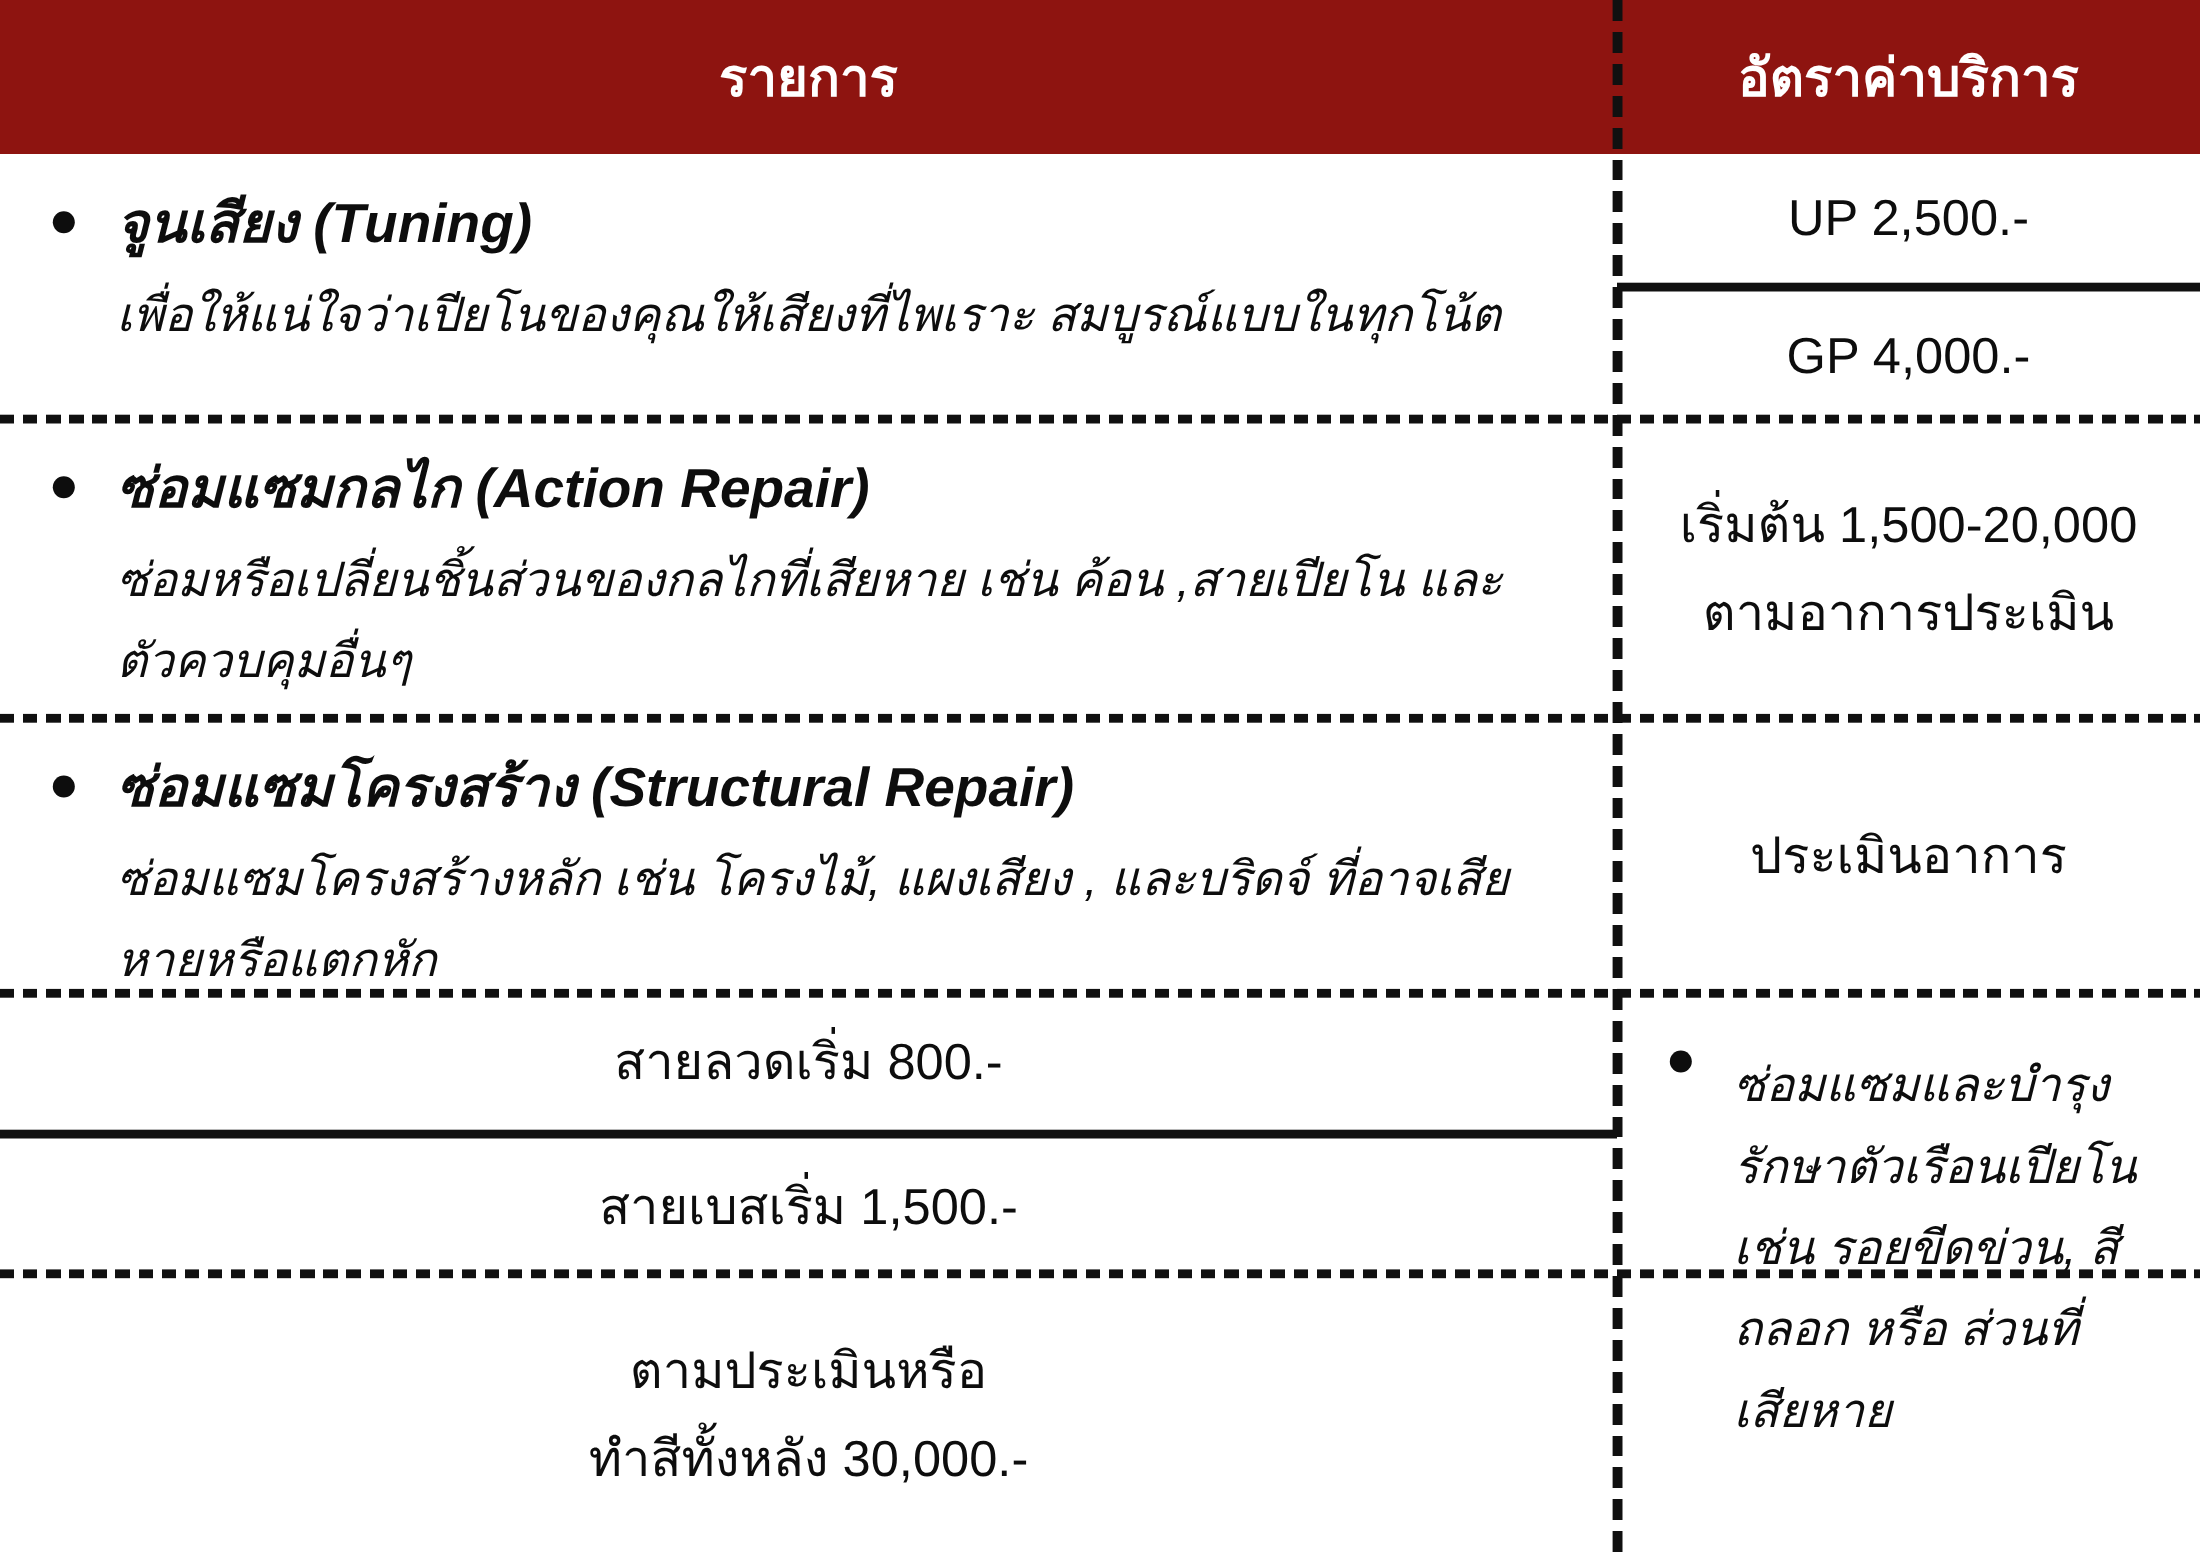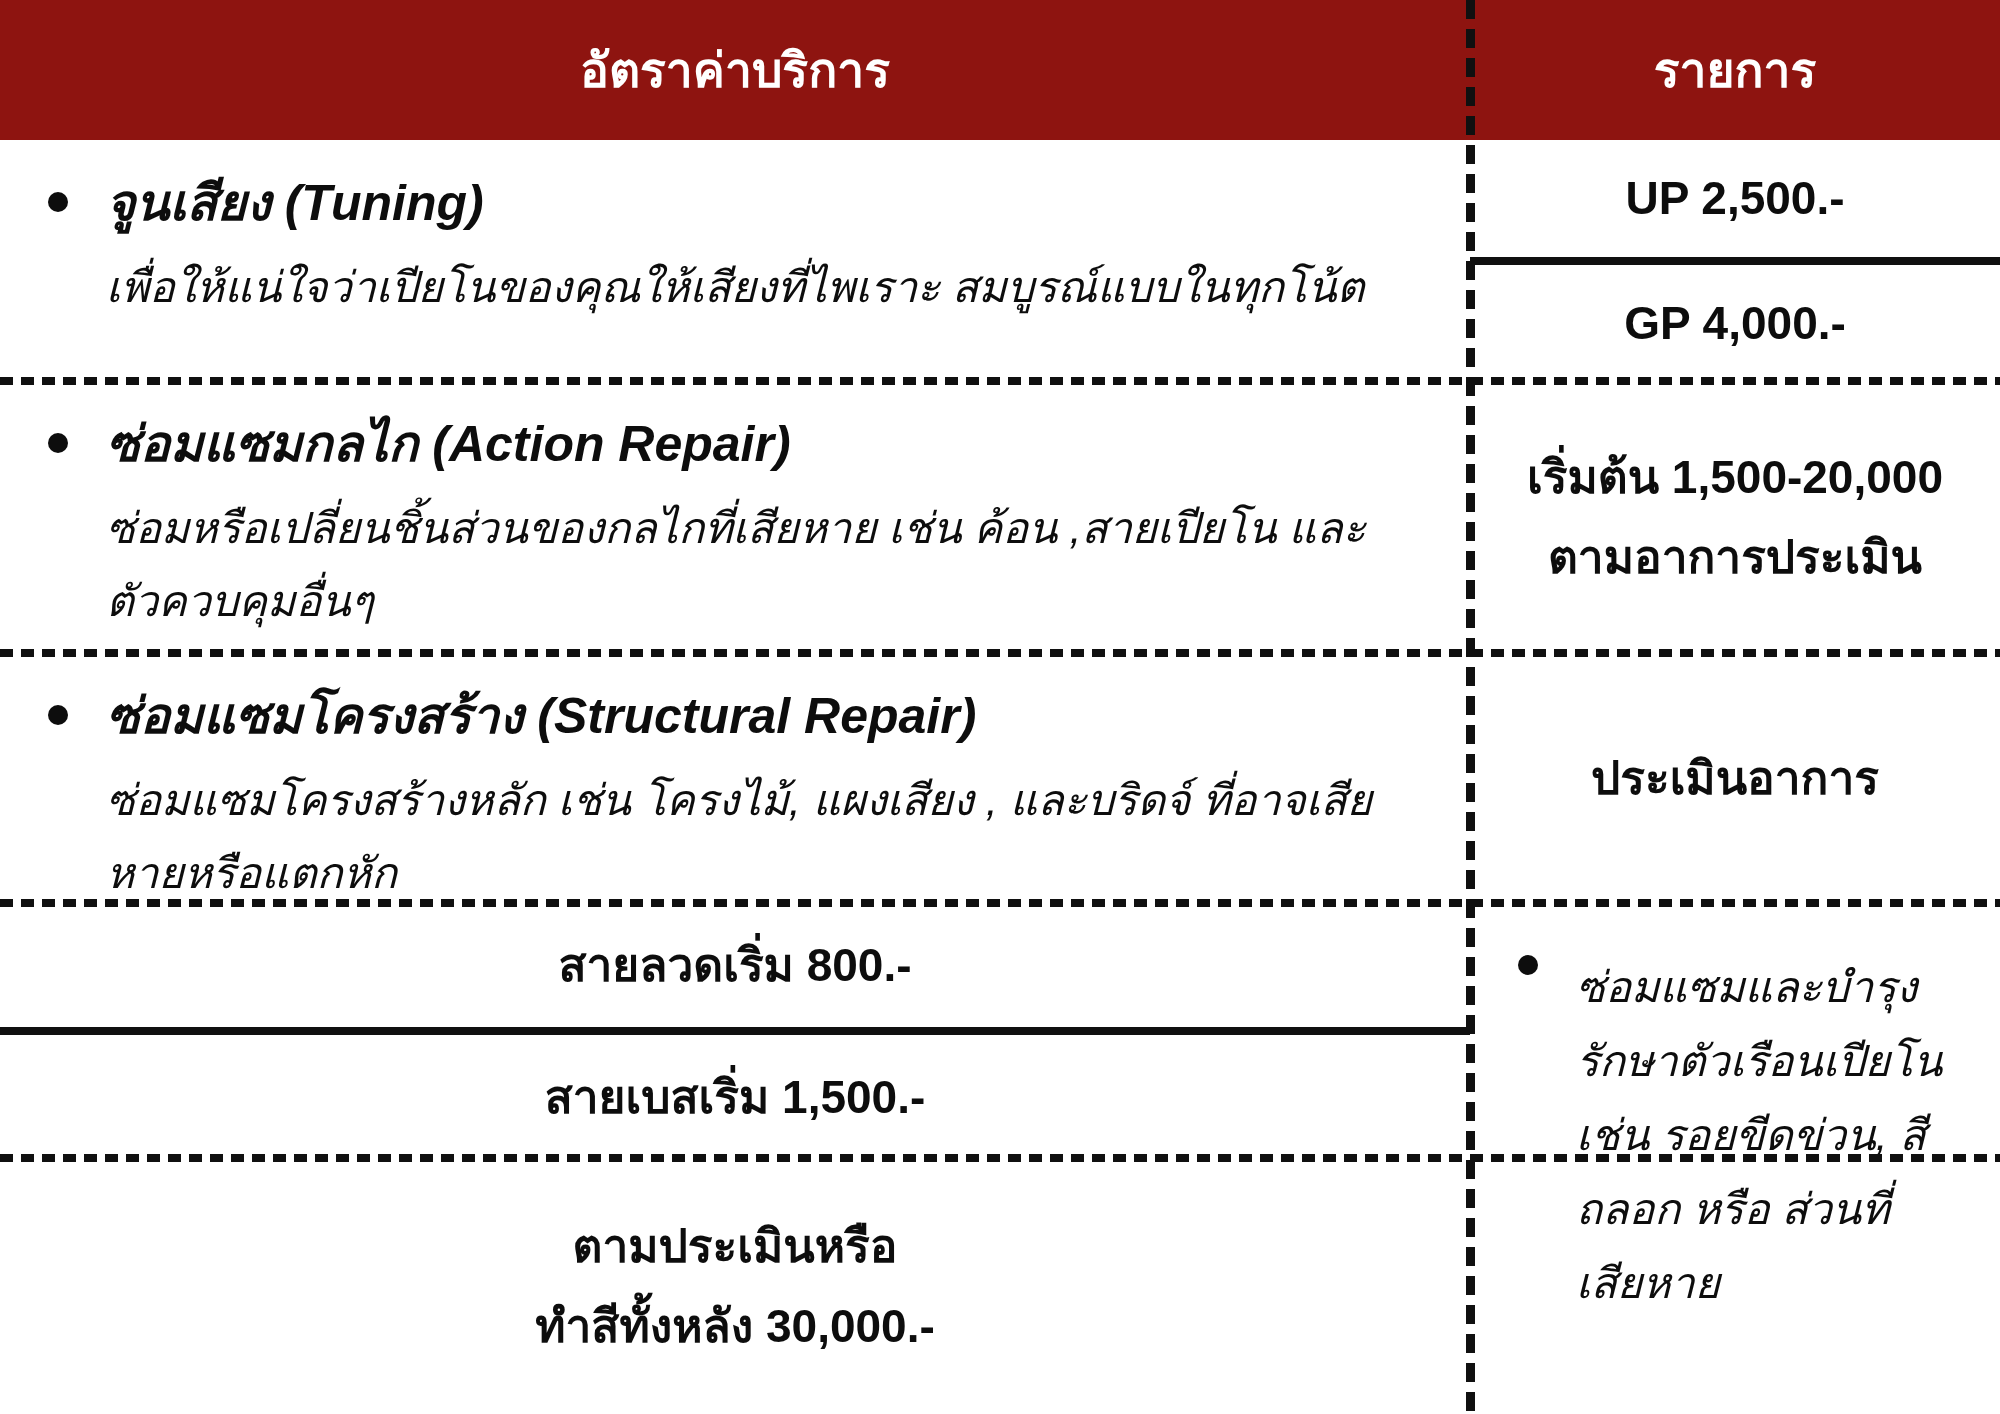--- a/index.html
+++ b/index.html
@@ -65,21 +65,21 @@
   }
 
   
   .price-cell{
     display:flex;
     flex-direction:column;
     align-items:center;
     justify-content:center;
     text-align:left;
     font-size:46px;
-    font-weight:700;
+    font-weight:400;
     padding:0 14px;
   }
   .price-split{
     padding:0;
     align-items:stretch;
     justify-content:stretch;
   }
   .price-sub{
     flex:1;
     display:flex;
@@ -116,24 +116,24 @@
     background:repeating-linear-gradient(180deg,var(--line) 0 19px,transparent 19px 29px);
     pointer-events:none;
   }
 </style>
 </head>
 <body>
 
 <div class="table">
 
   <div class="header-cell">
-    <span>อัตราค่าบริการ</span>
+    <span>รายการ</span>
   </div>
   <div class="header-cell">
-    <span>รายการ</span>
+    <span>อัตราค่าบริการ</span>
   </div>
 
   <div class="service-cell">
     <span class="bullet"></span>
     <div class="row-title">จูนเสียง (Tuning)</div>
     <div class="row-desc">เพื่อให้แน่ใจว่าเปียโนของคุณให้เสียงที่ไพเราะ สมบูรณ์แบบในทุกโน้ต</div>
   </div>
   <div class="price-cell price-split">
     <div class="price-sub">UP 2,500.-</div>
     <div class="price-sub bottom">GP 4,000.-</div>

